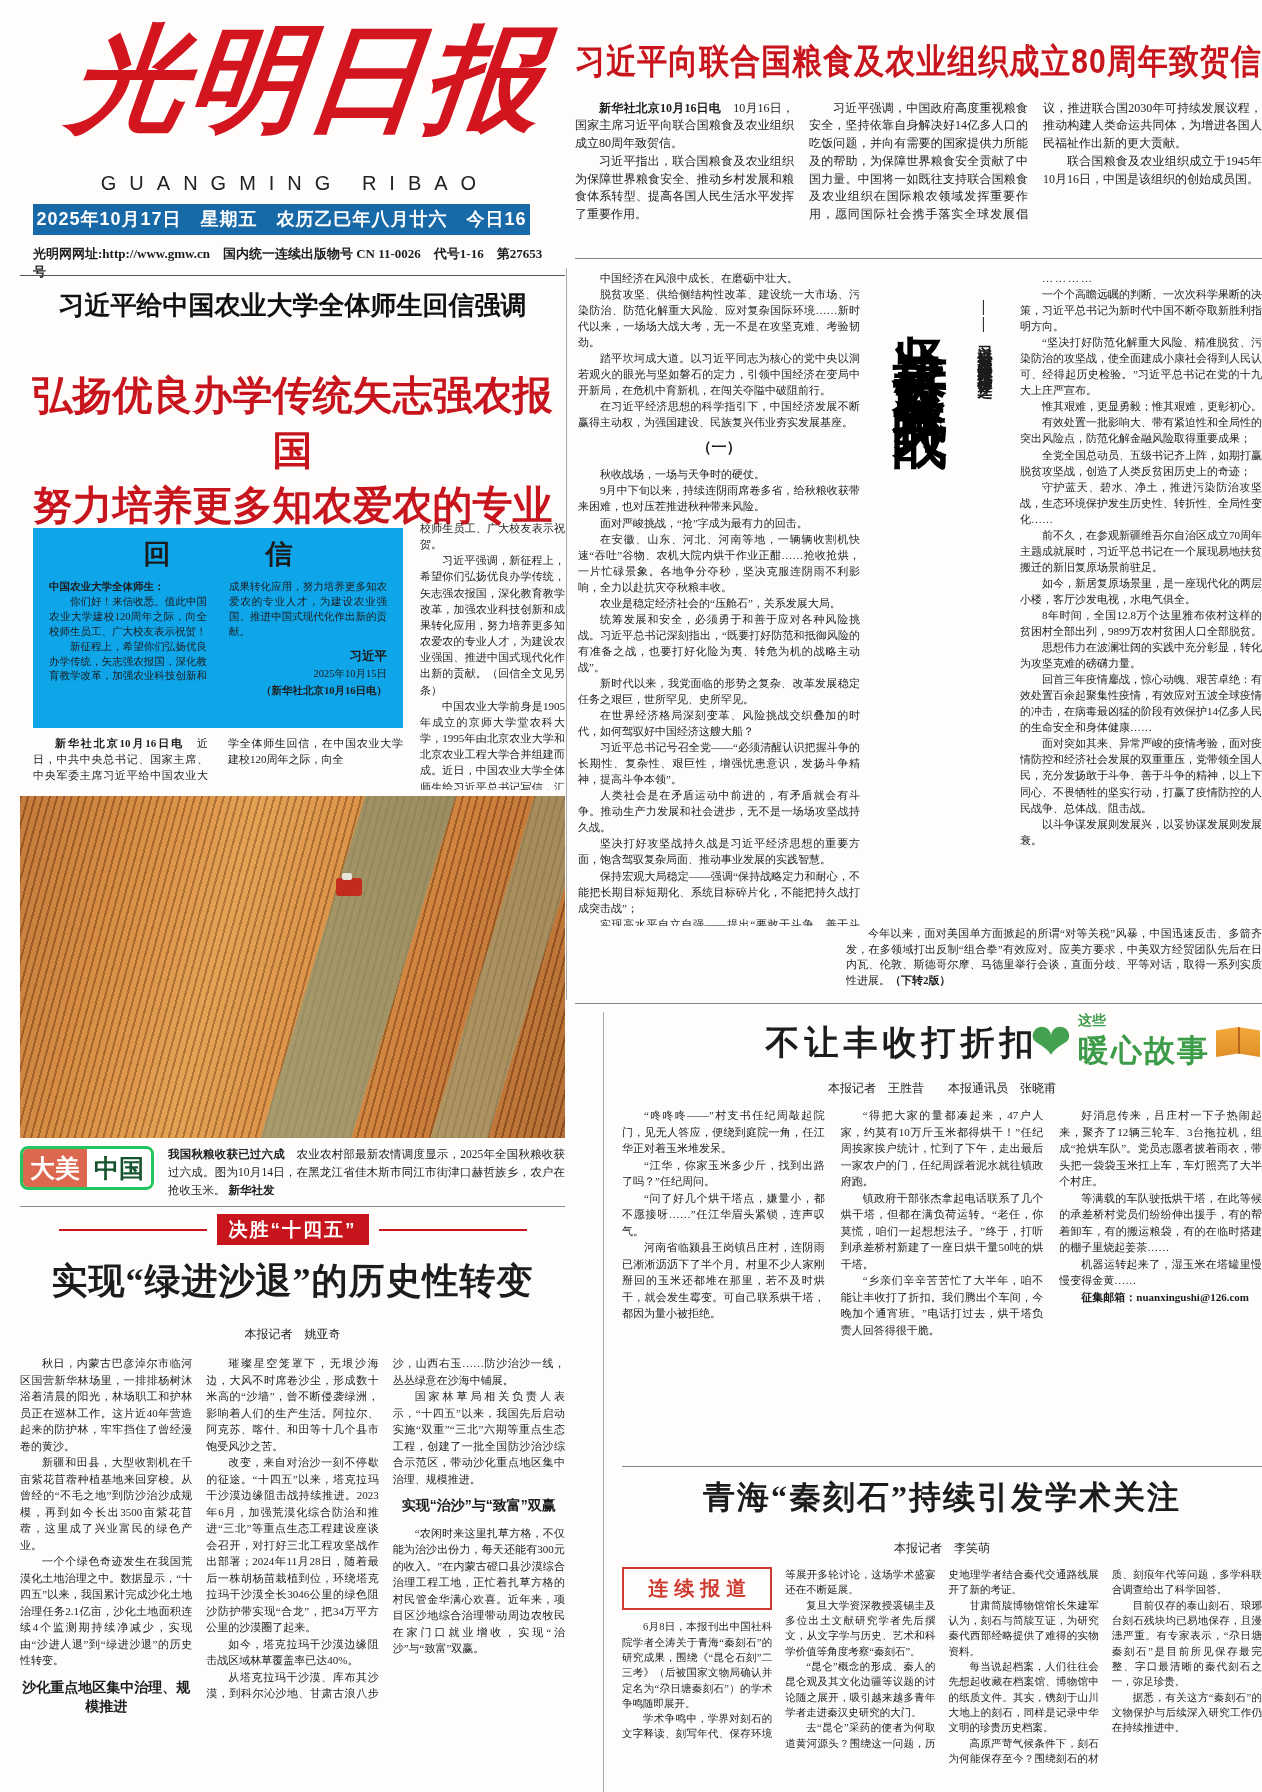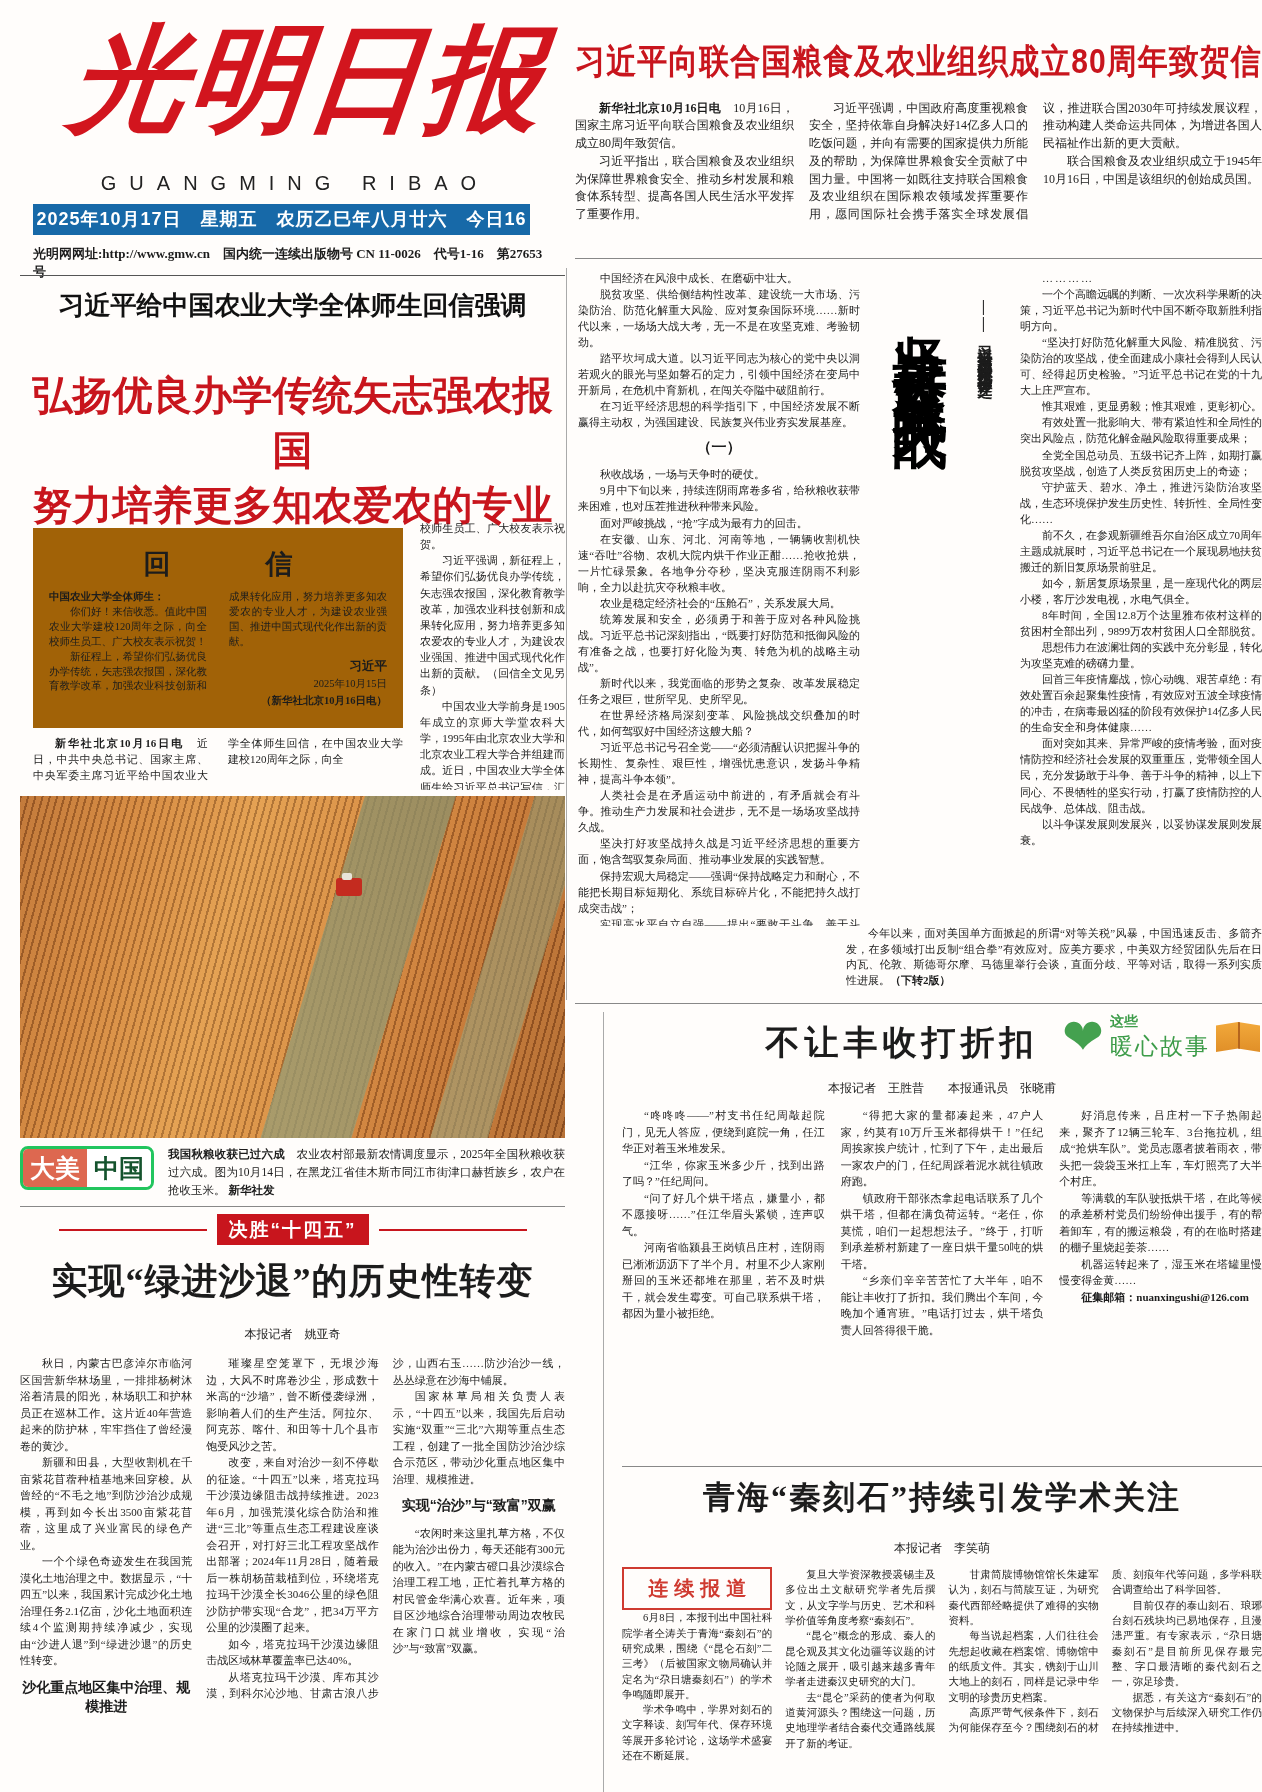--- a/index.html
+++ b/index.html
@@ -23,22 +23,22 @@
   .fao-headline{font:bold 30px/1.25 "Liberation Sans",sans-serif;color:#c8151d;text-align:center;
       letter-spacing:1px;transform:scaleY(1.15);transform-origin:top;}
   .fao-body{margin-top:22px;height:138px;overflow:hidden;column-count:3;column-gap:15px;
       font-size:12px;line-height:1.48;text-align:justify;}
   .lead-b{font-weight:bold;}
   
   .cau-kicker{position:absolute;left:20px;top:290px;width:545px;text-align:center;
       font:bold 26px/1.2 "Liberation Sans",sans-serif;color:#111;}
   .cau-headline{position:absolute;left:20px;top:344px;width:545px;text-align:center;
       font:bold 40px/1.38 "Liberation Sans",sans-serif;color:#c8151d;margin-top:24px;}
-  .letterbox{position:absolute;left:33px;top:528px;width:370px;height:200px;background:#a16207;
-      padding:18px 16px;box-sizing:border-box;}
+  .letterbox{position:absolute;left:33px;top:528px;width:370px;height:200px;background:#0ea5e9;
+      padding:8px 16px;box-sizing:border-box;}
   .letter-title{text-align:center;font-weight:bold;font-size:27px;letter-spacing:34px;text-indent:34px;}
   .letter-body{margin-top:8px;column-count:2;column-gap:22px;height:134px;overflow:hidden;
       font-size:10.5px;line-height:1.42;text-align:justify;}
   .salutation{font-weight:bold;text-indent:0;}
   .sig{text-align:right;text-indent:0;font-weight:bold;font-size:12.5px;margin-top:8px;}
   .sigdate{text-align:right;text-indent:0;font-size:10.5px;margin-top:2px;}
   .sigsource{text-align:right;text-indent:0;font-weight:bold;font-size:10.5px;margin-top:2px;}
   .side-col{position:absolute;left:420px;top:520px;width:145px;height:270px;overflow:hidden;
       font-size:11px;line-height:1.47;text-align:justify;}
   .brief{position:absolute;left:33px;top:736px;width:370px;height:54px;overflow:hidden;
@@ -90,35 +90,35 @@
   .jump{font-weight:bold;}
   
   .harvest{position:absolute;left:622px;top:1012px;width:640px;height:446px;overflow:hidden;}
   .harvest-header{position:relative;height:64px;}
   .harvest-headline{position:absolute;left:70px;top:8px;width:420px;text-align:center;
       font-weight:bold;font-size:34px;letter-spacing:5px;}
   .warmlogo{position:absolute;right:2px;top:0;display:flex;align-items:center;gap:6px;}
   .heart{font-size:50px;line-height:1;color:#44a14f;}
   .warmtext{display:flex;flex-direction:column;color:#3d9c49;font-family:"Liberation Sans",sans-serif;}
   .warm-small{font-size:14px;font-weight:bold;}
-  .warm-big{font-size:23px;font-weight:normal;letter-spacing:2px;}
+  .warm-big{font-size:31px;font-weight:bold;letter-spacing:2px;}
   .book{position:relative;width:44px;height:30px;background:linear-gradient(180deg,#f2a93b,#e08f28);
       clip-path:polygon(0 12%,50% 0,100% 12%,100% 100%,50% 88%,0 100%);}
   .book .spine{position:absolute;left:50%;top:0;width:2px;height:100%;background:#b5651d;}
   .harvest-bylines{text-align:center;font-size:12px;margin-top:4px;text-indent:0;}
   .harvest-body{margin-top:10px;column-count:3;column-gap:16px;height:336px;overflow:hidden;
       font-size:11px;line-height:1.5;text-align:justify;}
   .email{font-weight:bold;}
   
   .qinghai{position:absolute;left:622px;top:1476px;width:640px;height:316px;overflow:hidden;}
   .qh-headline{text-align:center;font-weight:bold;font-size:32px;letter-spacing:2px;}
   .qh-body{margin-top:10px;column-count:4;column-gap:13px;height:232px;overflow:hidden;
       font-size:10.5px;line-height:1.46;text-align:justify;}
   .serial-badge{border:2px solid #cf3a30;color:#cf3a30;font-weight:bold;font-size:20px;
-      text-align:center;text-indent:6px;letter-spacing:6px;padding:5px 0;}
+      text-align:center;text-indent:6px;letter-spacing:6px;padding:5px 0;margin-bottom:9px;}
 </style>
 </head>
 <body>
 
 <div class="paper">
 
   <div class="mast-title">光明日报</div>
   <div class="mast-latin">GUANGMING RIBAO</div>
   <div class="datebar">2025年10月17日　星期五　农历乙巳年八月廿六　今日16版</div>
   <div class="pubinfo">光明网网址:http://www.gmw.cn　国内统一连续出版物号 CN 11-0026　代号1-16　第27653号</div>

